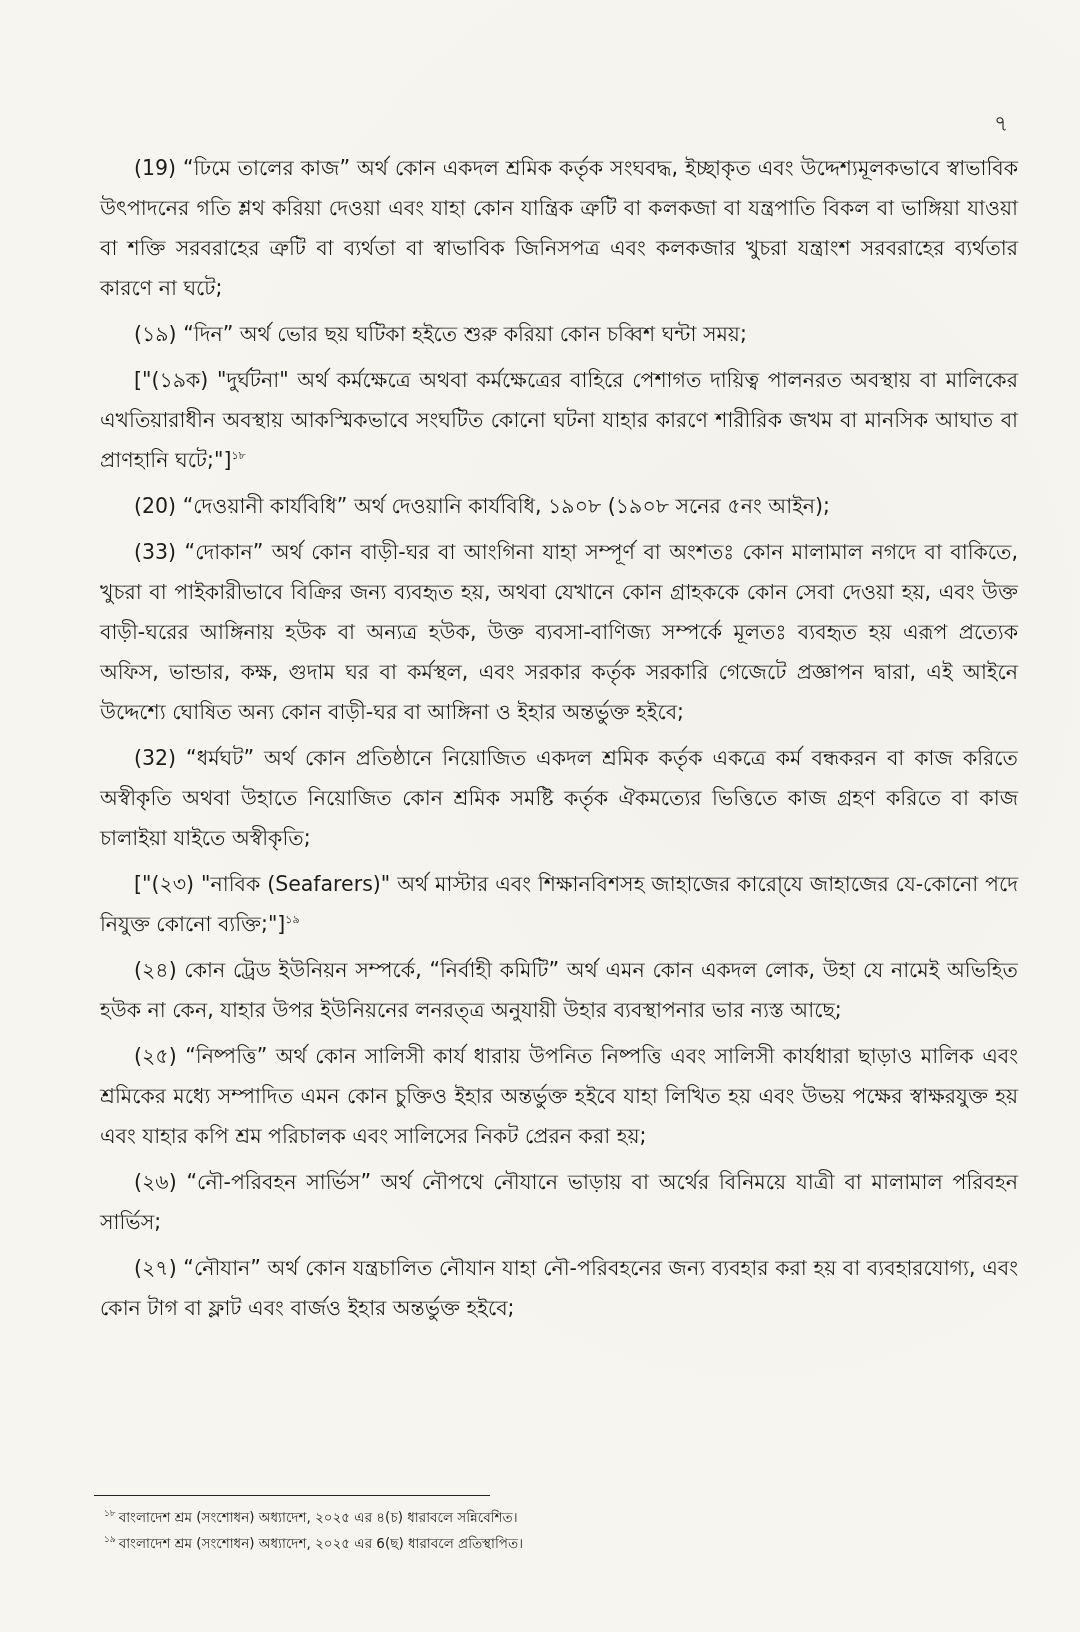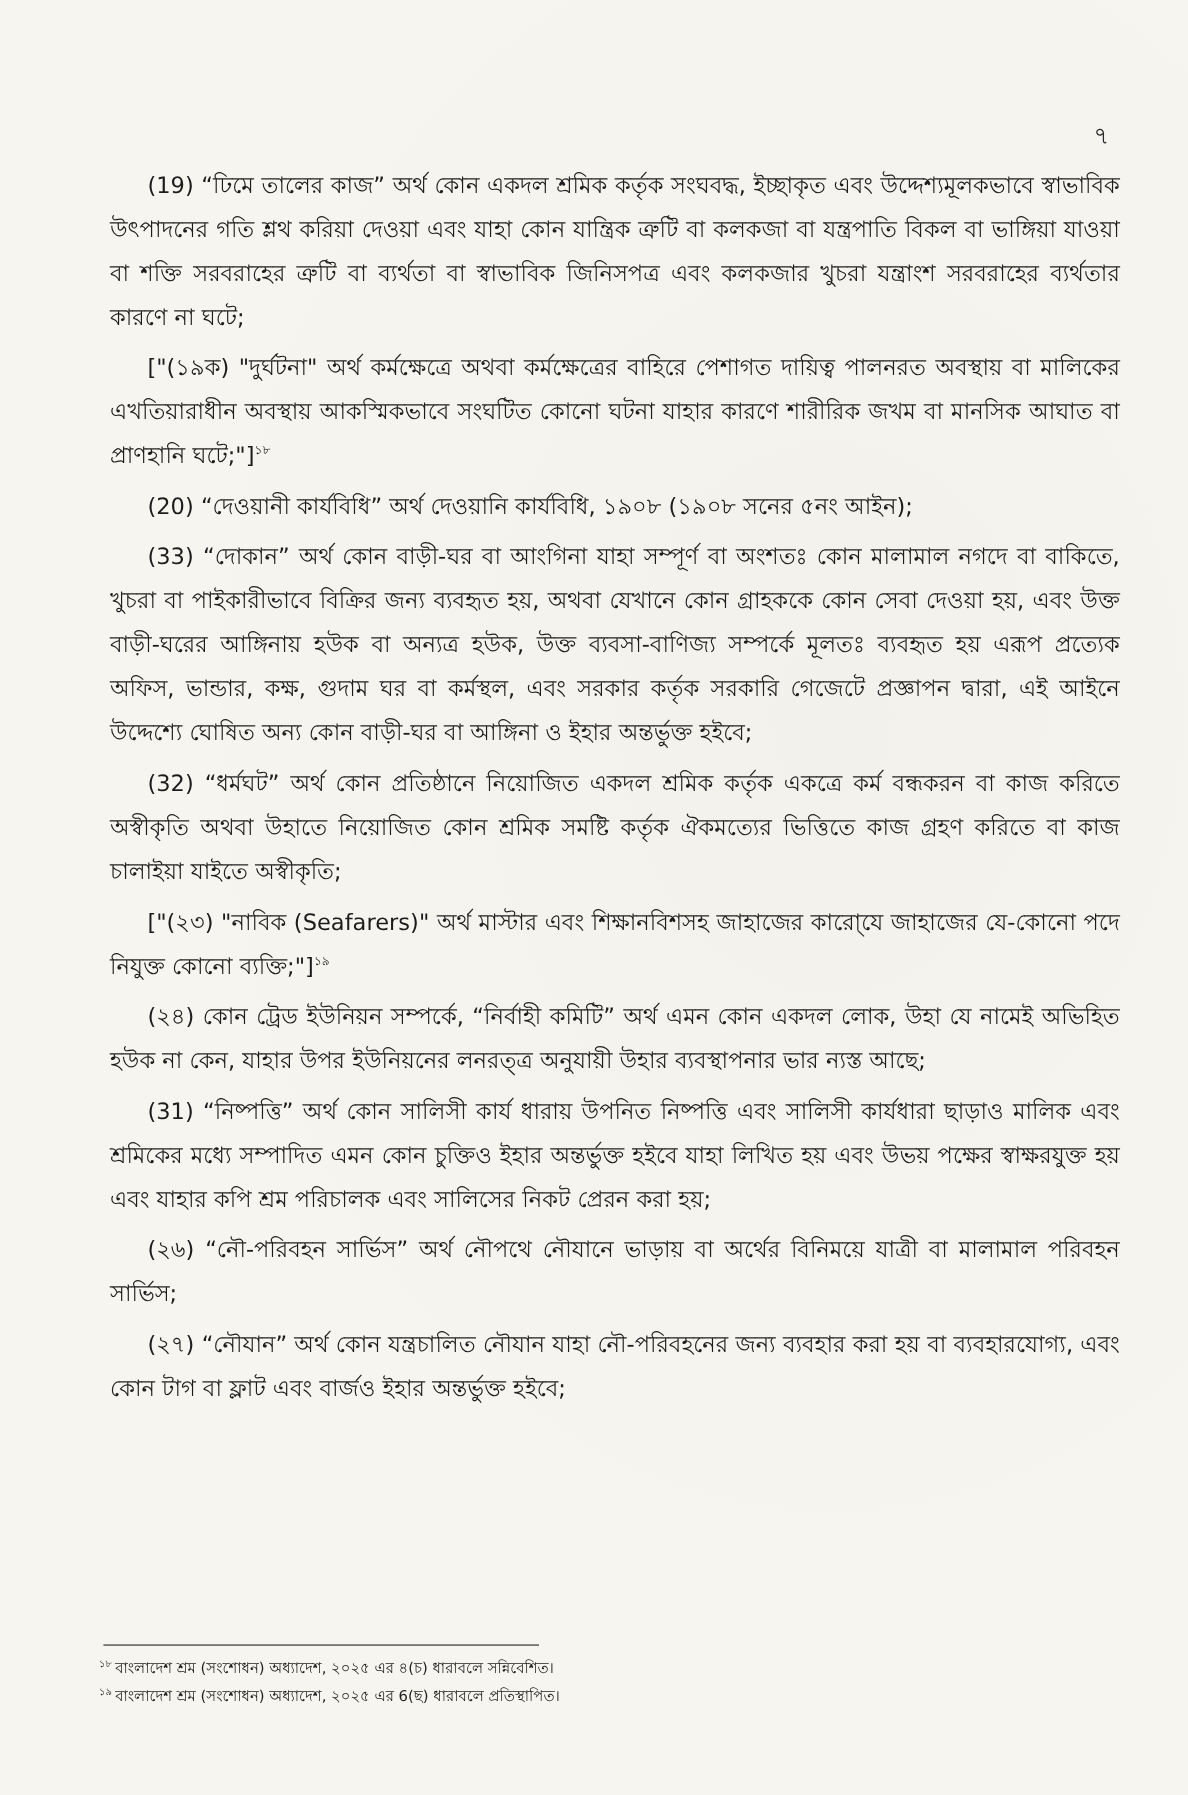--- a/index.html
+++ b/index.html
@@ -58,21 +58,21 @@
   .footnote-rule {
     position: absolute;
     left: 94px;
     top: 1495px;
     width: 396px;
     height: 0;
     border-top: 1.6px solid #222;
   }
   .footnotes {
     position: absolute;
-    left: 90px;
+    left: 104px;
     top: 1502px;
     width: 900px;
     font-size: 13.5px;
     line-height: 22px;
     color: #222;
   }
   .footnote {
     margin: 0;
   }
   .footnote sup {
@@ -87,20 +87,24 @@
 
   <div class="page-number">৭</div>
 
   <div class="body-text">
 
     <p class="para">
       <span class="num">(19)</span>
       <span class="term">“ঢিমে তালের কাজ”</span><span> অর্থ কোন একদল শ্রমিক কর্তৃক সংঘবদ্ধ, ইচ্ছাকৃত এবং উদ্দেশ্যমূলকভাবে স্বাভাবিক উৎপাদনের গতি শ্লথ করিয়া দেওয়া এবং যাহা কোন যান্ত্রিক ত্রুটি বা কলকজা বা যন্ত্রপাতি বিকল বা ভাঙ্গিয়া যাওয়া বা শক্তি সরবরাহের ত্রুটি বা ব্যর্থতা বা স্বাভাবিক জিনিসপত্র এবং কলকজার খুচরা যন্ত্রাংশ সরবরাহের ব্যর্থতার কারণে না ঘটে;</span>
     </p>
 
+    <p class="para">
+      <span class="num">(১৯)</span>
+      <span class="term">“দিন”</span><span> অর্থ ভোর ছয় ঘটিকা হইতে শুরু করিয়া কোন চব্বিশ ঘন্টা সময়;</span>
+    </p>
 
     <p class="para amend">
       <span class="num">["(১৯ক)</span>
       <span class="term">"দুর্ঘটনা"</span><span> অর্থ কর্মক্ষেত্রে অথবা কর্মক্ষেত্রের বাহিরে পেশাগত দায়িত্ব পালনরত অবস্থায় বা মালিকের এখতিয়ারাধীন অবস্থায় আকস্মিকভাবে সংঘটিত কোনো ঘটনা যাহার কারণে শারীরিক জখম বা মানসিক আঘাত বা প্রাণহানি ঘটে;"]</span><sup class="fnref">১৮</sup>
     </p>
 
     <p class="para">
       <span class="num">(20)</span>
       <span class="term">“দেওয়ানী কার্যবিধি”</span><span> অর্থ দেওয়ানি কার্যবিধি, ১৯০৮ (১৯০৮ সনের ৫নং আইন);</span>
     </p>
@@ -118,21 +122,21 @@
     <p class="para amend">
       <span class="num">["(২৩)</span>
       <span class="term">"নাবিক (Seafarers)"</span><span> অর্থ মাস্টার এবং শিক্ষানবিশসহ জাহাজের কারো্যে জাহাজের যে-কোনো পদে নিযুক্ত কোনো ব্যক্তি;"]</span><sup class="fnref">১৯</sup>
     </p>
 
     <p class="para">
       <span class="num">(২৪)</span><span> কোন ট্রেড ইউনিয়ন সম্পর্কে, “নির্বাহী কমিটি” অর্থ এমন কোন একদল লোক, উহা যে নামেই অভিহিত হউক না কেন, যাহার উপর ইউনিয়নের লনরত্ত্র অনুযায়ী উহার ব্যবস্থাপনার ভার ন্যস্ত আছে;</span>
     </p>
 
     <p class="para">
-      <span class="num">(31)</span>
+      <span class="num">(২৫)</span>
       <span class="term">“নিষ্পত্তি”</span><span> অর্থ কোন সালিসী কার্য ধারায় উপনিত নিষ্পত্তি এবং সালিসী কার্যধারা ছাড়াও মালিক এবং শ্রমিকের মধ্যে সম্পাদিত এমন কোন চুক্তিও ইহার অন্তর্ভুক্ত হইবে যাহা লিখিত হয় এবং উভয় পক্ষের স্বাক্ষরযুক্ত হয় এবং যাহার কপি শ্রম পরিচালক এবং সালিসের নিকট প্রেরন করা হয়;</span>
     </p>
 
     <p class="para">
       <span class="num">(২৬)</span>
       <span class="term">“নৌ-পরিবহন সার্ভিস”</span><span> অর্থ নৌপথে নৌযানে ভাড়ায় বা অর্থের বিনিময়ে যাত্রী বা মালামাল পরিবহন সার্ভিস;</span>
     </p>
 
     <p class="para">
       <span class="num">(২৭)</span>

